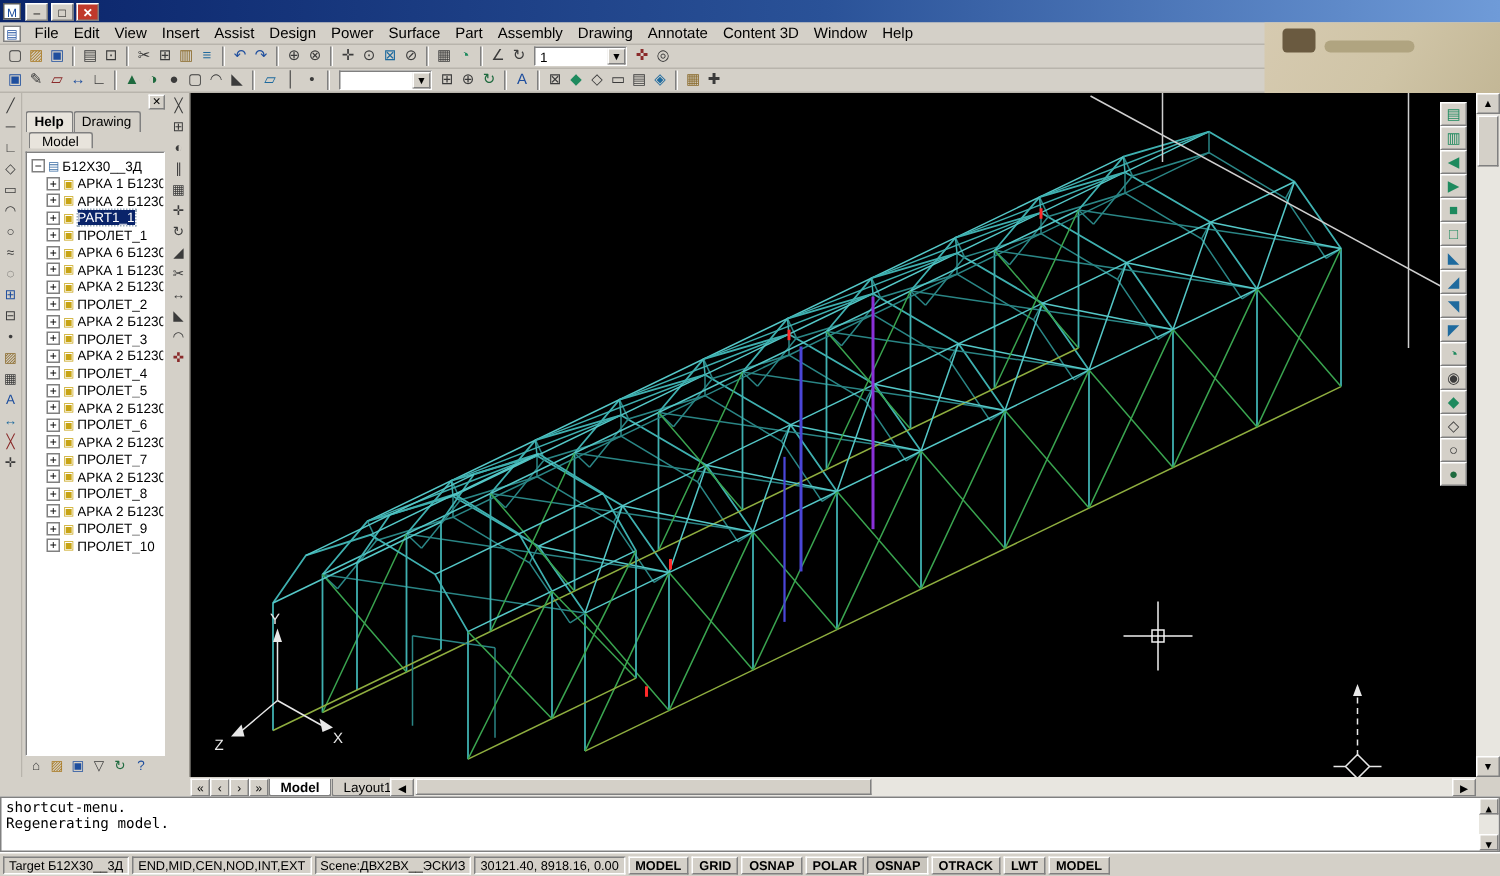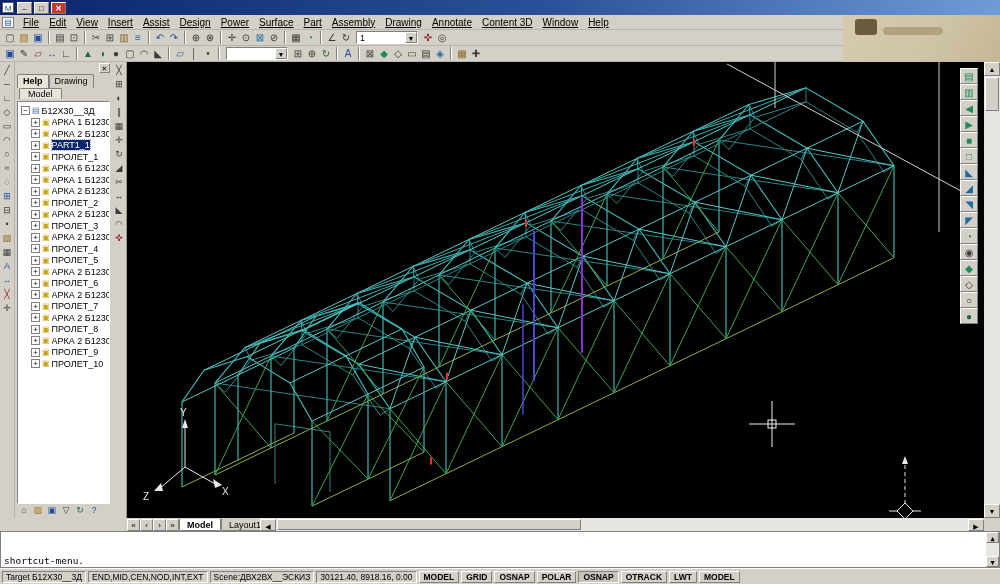--- a/index.html
+++ b/index.html
@@ -12,21 +12,21 @@
   .titlebar { position:absolute; left:0; top:0; right:0; height:15px; background:linear-gradient(90deg,#0a246a 0%,#2a5298 55%,#6f9bd8 100%); display:flex; align-items:center; padding:0 2px; color:#fff; }
   .app-icon { width:12px; height:11px; background:#fff; color:#1e4e9e; font-size:8px; line-height:11px; text-align:center; margin-right:3px; border:1px solid #5a5a5a; }
   .title-text { font-size:9.5px; font-weight:bold; white-space:nowrap; overflow:hidden; flex:1; }
   .win-btns { display:flex; gap:2px; }
   .wbtn { width:15px; height:12px; background:#d4d0c8; font-size:8px; line-height:11px; text-align:center; color:#000; }
   .wbtn.close { background:#c0392b; color:#fff; font-weight:bold; }
 
   
   .menubar { position:absolute; left:0; top:15px; right:0; height:15px; background:#d4d0c8; display:flex; align-items:center; padding-left:2px; border-bottom:1px solid #b8b4ac; }
   .mdi-icon { width:12px; height:11px; background:#fff; border:1px solid #808080; color:#1e4e9e; font-size:8px; line-height:10px; text-align:center; margin-right:4px; }
-  .menu-items { display:flex;text-decoration:underline; }
+  .menu-items { display:flex; }
   .menu-item { padding:1px 5px; font-size:10px; white-space:nowrap; }
 
   
   .toolbar { position:absolute; left:0; right:0; height:16px; background:#d4d0c8; display:flex; align-items:center; padding-left:3px; border-bottom:1px solid #b8b4ac; }
   #tb1 { top:30px; } #tb2 { top:46px; }
   .tb-icon { width:14px; height:14px; font-size:10px; line-height:13px; text-align:center; display:inline-block; }
   .tb-sep { width:2px; height:13px; border-left:1px solid #808080; border-right:1px solid #fff; margin:0 3px; display:inline-block; }
   .tb-combo { width:62px; height:13px; background:#fff; display:inline-flex; align-items:center; margin:0 3px; }
   .tb-combo .val { flex:1; font-size:9px; padding-left:3px; }
   .tb-combo .dd { width:12px; height:11px; background:#d4d0c8; font-size:7px; line-height:11px; text-align:center; }
@@ -79,21 +79,21 @@
   .nav-btn { width:13px; height:12px; background:#d4d0c8; font-size:8px; line-height:11px; text-align:center; }
   .sheet-tab { font-size:9px; padding:0 7px; height:12px; line-height:12px; background:#d4d0c8; border:1px solid #808080; border-top:none; border-radius:0 0 2px 2px; }
   .sheet-tab.active { background:#fff; font-weight:bold; }
   .hscroll { position:absolute; left:260px; right:16px; top:0; height:13px; background:#e8e6e0; display:flex; align-items:center; }
   .hthumb { width:42%; height:11px; background:#d4d0c8; margin:0 1px; }
   .htrack { flex:1; }
   .scroll-corner { position:absolute; right:0; top:0; width:16px; height:13px; background:#d4d0c8; }
 
   
   .command { position:absolute; left:0; top:531px; right:0; height:37px; background:#fff; border:1px solid #808080; font-family:"DejaVu Sans Mono", monospace; font-size:9.5px; display:flex; }
-  .cmd-lines { flex:1; padding:1px 3px;margin-top:22px; }
+  .cmd-lines { flex:1; padding:1px 3px; }
   .cmd-line { height:11px; line-height:11px; white-space:nowrap; }
   .cmd-line.prompt { border-top:1px solid #b8b4ac; }
   .cmd-scroll { width:13px; background:#e8e6e0; display:flex; flex-direction:column; justify-content:space-between; }
   .cmd-scroll .scroll-btn { width:13px; height:11px; }
 
   
   .statusbar { position:absolute; left:0; top:568px; right:0; height:16px; background:#d4d0c8; display:flex; align-items:center; gap:2px; padding:1px 2px; border-top:1px solid #fff; }
   .sb-field { font-size:8.5px; padding:0 3px; height:12px; line-height:11px; background:#d4d0c8; white-space:nowrap; }
   .sb-btn { font-size:8.5px; font-weight:bold; padding:0 4px; height:12px; line-height:11px; background:#d4d0c8; white-space:nowrap; }
   .sb-btn.pressed { border-top:1px solid #808080; border-left:1px solid #808080; border-right:1px solid #fff; border-bottom:1px solid #fff; background:#c8c4bc; }
@@ -630,20 +630,21 @@
     <span class="hthumb raised"></span>
     <span class="htrack"></span>
     <span class="scroll-btn raised" style="height:12px;">▶</span>
   </div>
   <span class="scroll-corner"></span>
 </div>
 
 <div class="command sunken">
   <div class="cmd-lines">
     <div class="cmd-line">shortcut-menu.</div>
+    <div class="cmd-line">Regenerating model.</div>
   </div>
   <div class="cmd-scroll">
     <span class="scroll-btn raised">▲</span>
     <span class="scroll-btn raised">▼</span>
   </div>
 </div>
 
 <div class="statusbar">
     <span class="sb-field sunken">Target Б12Х30__3Д</span>
     <span class="sb-field sunken">END,MID,CEN,NOD,INT,EXT</span>

